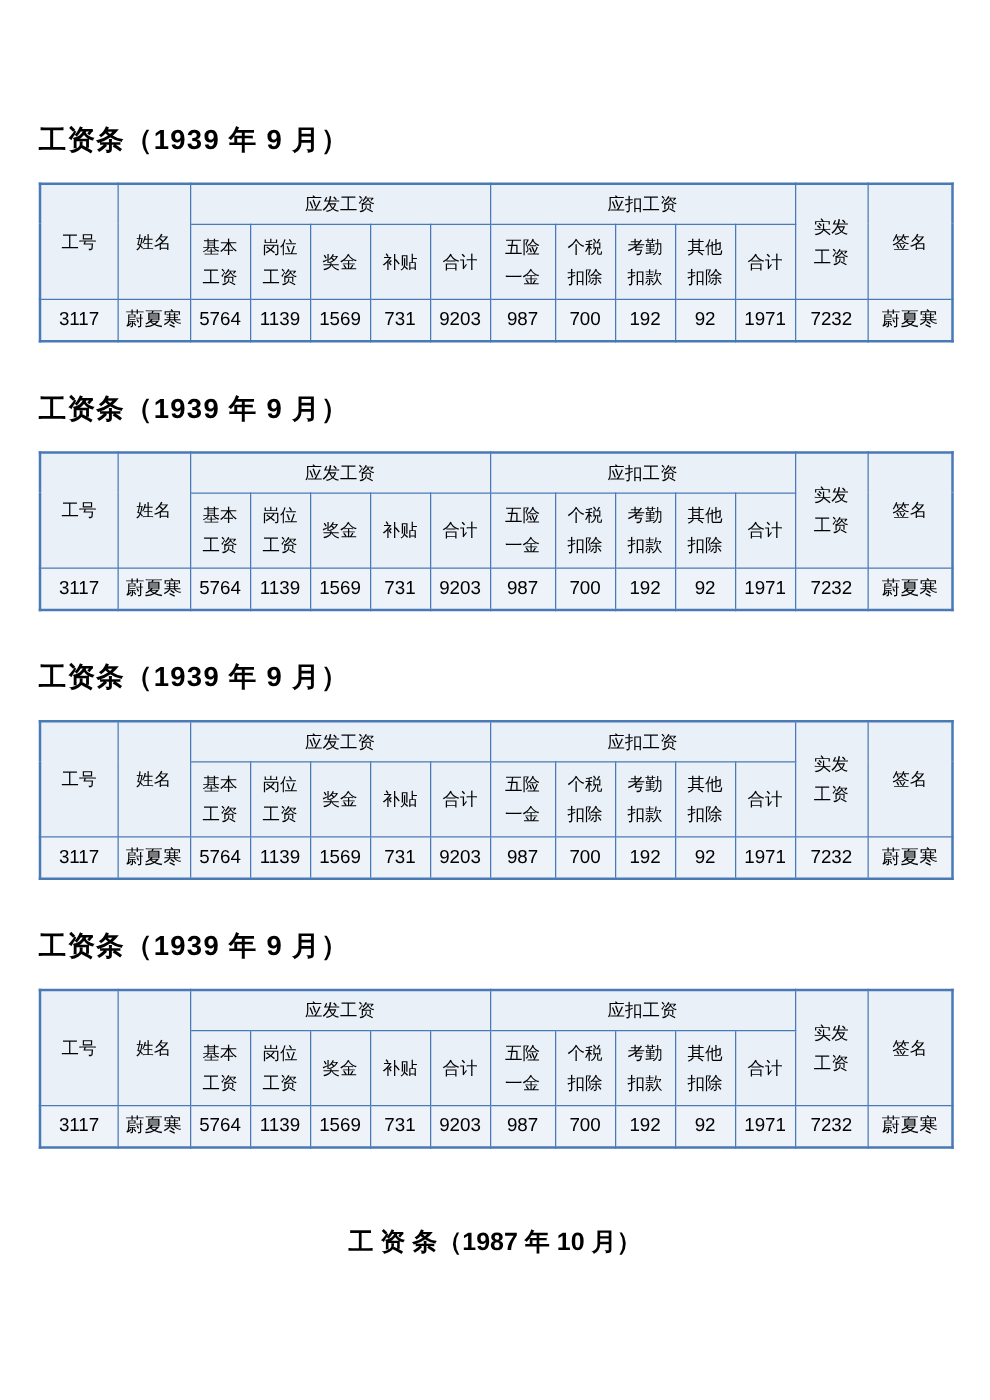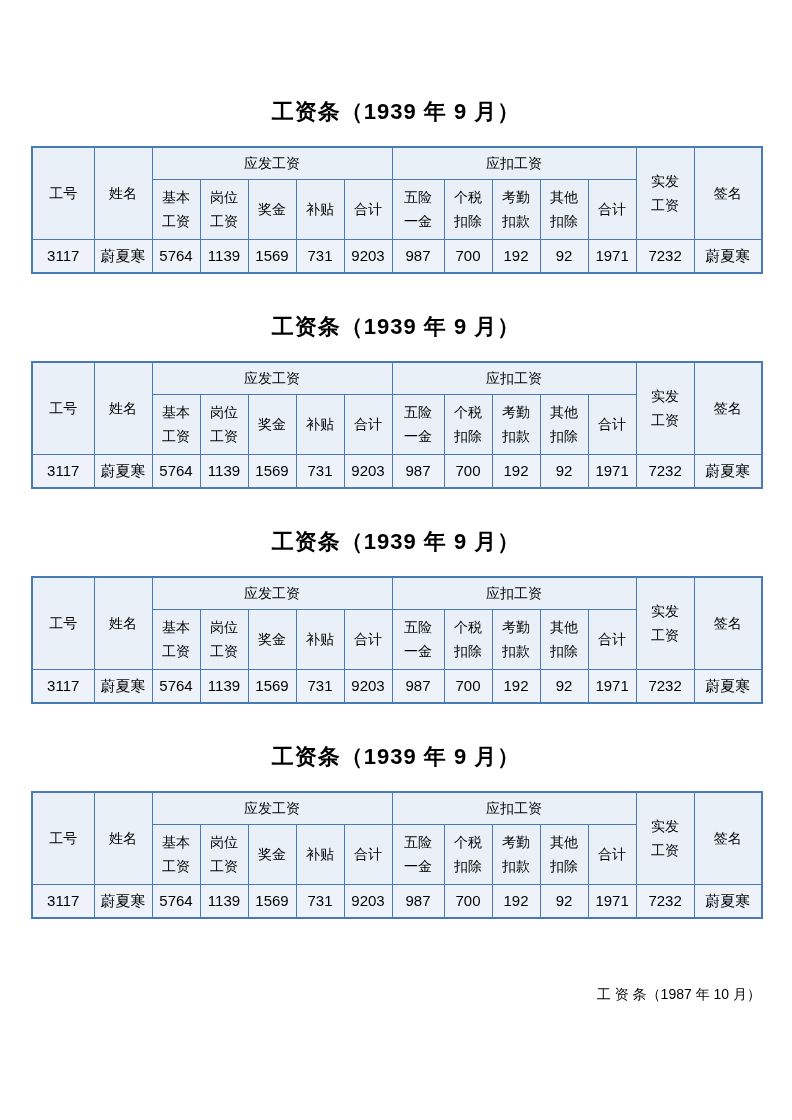--- a/index.html
+++ b/index.html
@@ -15,21 +15,21 @@
     width: 792px;
     height: 1120px;
     padding: 96px 31px 0 31px;
     background: #ffffff;
   }
   .slip-section { margin: 0 0 0 0; }
   .slip-title {
     font-size: 22px;
     line-height: 32px;
     font-weight: bold;
-    text-align: center;
+    text-align: left;
     letter-spacing: 1px;
     margin-bottom: 18px;
   }
   table.payslip {
     width: 730px;
     border-collapse: collapse;
     table-layout: fixed;
     border: 2px solid #4a7ab5;
     margin-bottom: 37px;
   }
@@ -49,24 +49,24 @@
   }
   table.payslip td {
     background: #eef3fa;
     font-size: 15px;
     line-height: 20px;
   }
   tr.group-row { height: 32px; }
   tr.sub-row { height: 60px; }
   tr.data-row { height: 34px; }
   .footer-title {
-    font-size: 14px;
+    font-size: 20px;
     line-height: 22px;
-    font-weight: normal;
-    text-align: right;
+    font-weight: bold;
+    text-align: center;
     margin-top: 64px;
   }
 </style>
 </head>
 <body>
 
 <div class="page">
   <div id="slips">
   <section class="slip-section">
     <div class="slip-title">工资条（1939 年 9 月）</div>

